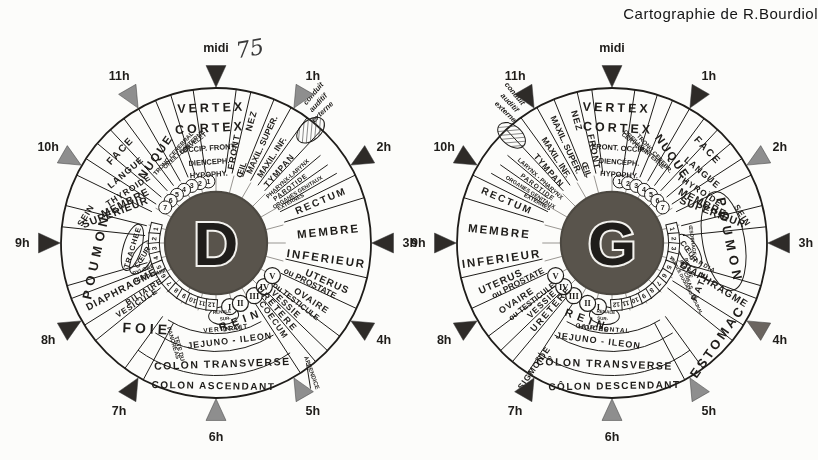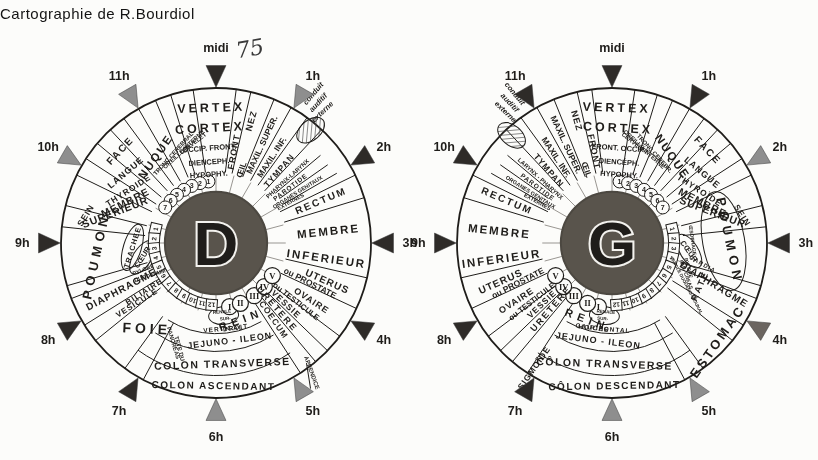--- a/index.html
+++ b/index.html
@@ -1,18 +1,18 @@
 <!DOCTYPE html>
 <html><head>
 <meta charset="utf-8">
 <style>
   body{margin:0;background:#fff}
   .page{position:relative;width:818px;height:460px;background:#fcfcfa;overflow:hidden;
         font-family:"Liberation Sans",sans-serif}
-  .title{position:absolute;top:5px;left:0;width:100%;text-align:left;font-size:15px;
+  .title{position:absolute;top:5px;left:0;width:100%;text-align:right;font-size:15px;
          color:#141414;letter-spacing:.5px}
   .annotation{position:absolute;left:236px;top:36px;font-size:22px;font-style:italic;
          font-family:"DejaVu Serif",serif;color:#3a3a3a;transform:rotate(-10deg)}
   svg text{font-family:"Liberation Sans",sans-serif;fill:#1f1d1a}
   svg text.roman{font-family:"Liberation Serif",serif}
 </style>
 </head>
 <body>
 
 <div class="page">

